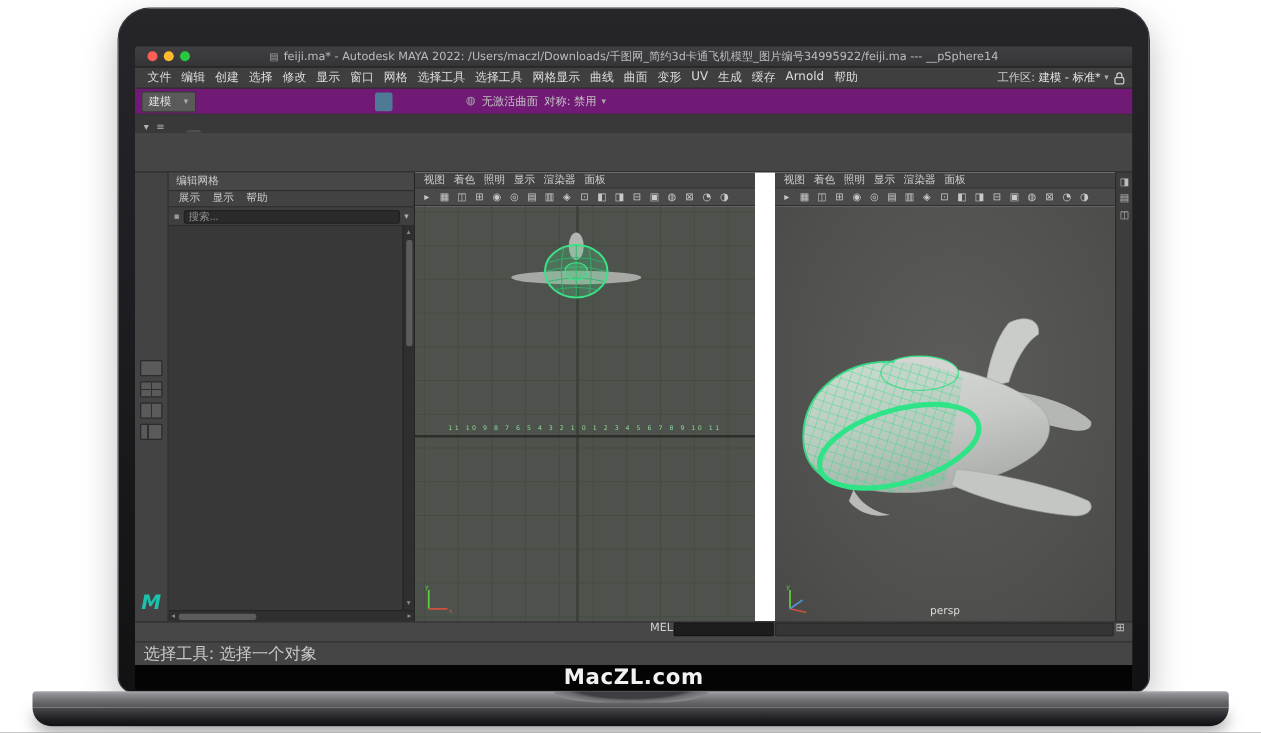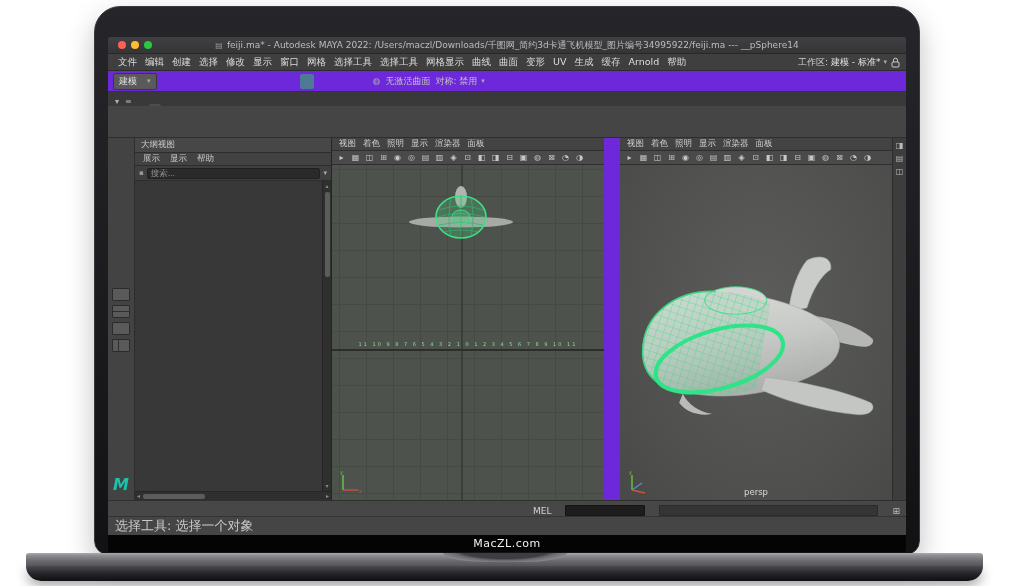--- a/index.html
+++ b/index.html
@@ -38,21 +38,21 @@
     padding:0 6px;border-bottom:1px solid #2d2d2d}
   .menu-items{display:flex}
   .menu-item{font-size:9.5px;color:#dddddd;padding:0 4px;white-space:nowrap;cursor:default}
   .workspace{margin-left:auto;display:flex;align-items:center;gap:3px;font-size:9px;
     color:#cfcfcf;white-space:nowrap}
   .ws-val{color:#e6e6e6}
   .caret{font-size:7px;color:#aaa}
   .lock{display:flex;align-items:center;margin-left:4px}
 
   
-  .statusline{flex:0 0 21px;background:#6d28d9;display:flex;align-items:center;
+  .statusline{flex:0 0 21px;background:#701a75;display:flex;align-items:center;
     padding:0 5px;gap:3px;border-bottom:1px solid #343434}
   .menuset{background:#5a5a5a;border:1px solid #383838;border-radius:2px;font-size:9px;
     color:#e3e3e3;padding:1px 5px;display:flex;gap:10px;align-items:center}
   .sl-icons{display:flex;align-items:center}
   .sl-icon{min-width:14px;height:15px;display:inline-flex;align-items:center;justify-content:center;
     font-size:10px;color:#cfcfcf}
   .sl-icon.active{background:#4f7a96;color:#fff;border-radius:2px}
   .sl-live-ico{font-size:9px;color:#a9ada9}
   .sl-text{font-size:9px;color:#c2c2c2;padding:0 2px;white-space:nowrap}
   .symmetry{font-size:9px;color:#c2c2c2;display:flex;gap:4px;align-items:center;white-space:nowrap}
@@ -112,21 +112,21 @@
     flex-direction:column;align-items:center;padding:1px 0}
   .ol-arrow{color:#8a8a8a;font-size:6px;line-height:8px}
   .ol-thumb{width:5px;height:85px;background:#5c5c5c;border-radius:2px;margin-top:2px}
   .ol-vscroll .bottom{margin-top:auto}
   .ol-hscroll{flex:0 0 9px;background:#2f2f2f;border-top:1px solid #262626;display:flex;
     align-items:center;padding:0 2px}
   .ol-hthumb{width:62px;height:5px;background:#5c5c5c;border-radius:2px;margin:0 3px}
   .ol-hscroll .right{margin-left:auto}
 
   
-  .viewports{flex:1;display:flex;gap:16px;background:#6d28d9;min-width:0}
+  .viewports{flex:1;display:flex;gap:16px;background:#ffffff;min-width:0}
   .vp{flex:1;display:flex;flex-direction:column;min-width:0}
   .vp-menus{flex:0 0 13px;background:#434343;display:flex;align-items:center;padding:0 4px;
     gap:1px;border-bottom:1px solid #2e2e2e;overflow:hidden}
   .vp-menu{font-size:8.5px;color:#d0d0d0;padding:0 3px;white-space:nowrap}
   .vp-icons{flex:0 0 14px;background:#4a4a4a;display:flex;align-items:center;padding:0 3px;
     gap:1px;border-bottom:1px solid #2e2e2e;overflow:hidden}
   .vp-icon{font-size:8px;color:#c6c9c6;width:13px;text-align:center}
   .vp-body{flex:1;position:relative;overflow:hidden}
   .front-body{background-color:#4e524c;
     background-image:linear-gradient(#454a42 1px,transparent 1px),
@@ -142,33 +142,33 @@
   .vp-label{position:absolute;bottom:3px;left:0;right:0;text-align:center;
     font-size:8.5px;color:#dadada}
   .axis-gizmo{position:absolute;left:6px;bottom:5px}
 
   
   .right-strip{flex:0 0 14px;background:#3d3d3d;display:flex;flex-direction:column;
     align-items:center;padding-top:3px;gap:4px;border-left:1px solid #2c2c2c}
   .rs-icon{font-size:8px;color:#bbbbbb}
 
   
-  .cmdline{flex:0 0 16px;background:#474747;display:flex;align-items:flex-end;gap:14px;
+  .cmdline{flex:0 0 16px;background:#474747;display:flex;align-items:flex-start;gap:1px;
     padding:0 6px;border-top:1px solid #2f2f2f}
   .cmd-spacer{width:405px}
   .cmd-label{font-size:9px;color:#d0d0d0}
   .cmd-input{width:80px;height:11px;background:#1d1d1d;border:1px solid #141414;
     border-radius:1px;color:#dddddd;font-size:9px}
   .cmd-response{flex:1;height:11px;background:#353535;border:1px solid #2a2a2a;border-radius:1px}
   .cmd-grid-icon{font-size:9px;color:#bbbbbb}
   .helpline{flex:0 0 15px;background:#454545;display:flex;align-items:center;
     padding:0 7px;border-top:1px solid #333333}
   .help-text{font-size:13px;color:#c9c9c9;white-space:nowrap}
   .watermark{flex:0 0 17px;background:#040404;display:flex;align-items:center;justify-content:center}
-  .wm-text{color:#f2f2f2;font-size:11px;font-weight:normal;letter-spacing:.5px}
+  .wm-text{color:#f2f2f2;font-size:17px;font-weight:bold;letter-spacing:.5px}
 </style>
 </head>
 <body>
 
 <div class="page" data-name="page-background">
 
   <div class="lid" data-name="laptop-lid">
     <div class="screen" data-name="screen">
 
       <div class="titlebar" data-name="titlebar">
@@ -330,21 +330,21 @@
           <div class="layouts" data-name="layout-switcher">
             <span class="layout-btn" data-name="layout-single-pane-button"></span>
             <span class="layout-btn lb2" data-name="layout-four-pane-button"></span>
             <span class="layout-btn lb3" data-name="layout-two-pane-button"></span>
             <span class="layout-btn lb4" data-name="layout-outliner-persp-button"></span>
           </div>
           <div class="maya-logo" data-name="maya-logo">M</div>
         </div>
 
         <div class="outliner" data-name="outliner-panel">
-          <div class="ol-title" data-name="outliner-title">大纲视图</div>
+          <div class="ol-title" data-name="outliner-title">编辑网格</div>
           <div class="ol-menus">
 
           <span class="ol-menu" data-name="outliner-menu-item">展示</span>
               <span class="ol-menu" data-name="outliner-menu-item">显示</span>
               <span class="ol-menu" data-name="outliner-menu-item">帮助</span>
             </div>
           <div class="ol-search" data-name="outliner-search-bar">
             <span class="ol-search-icon" data-name="filter-icon">▪</span>
             <input class="ol-search-input" data-name="search-input" placeholder="搜索..." style="">
             <span class="caret" data-name="chevron-down-icon">▾</span>

